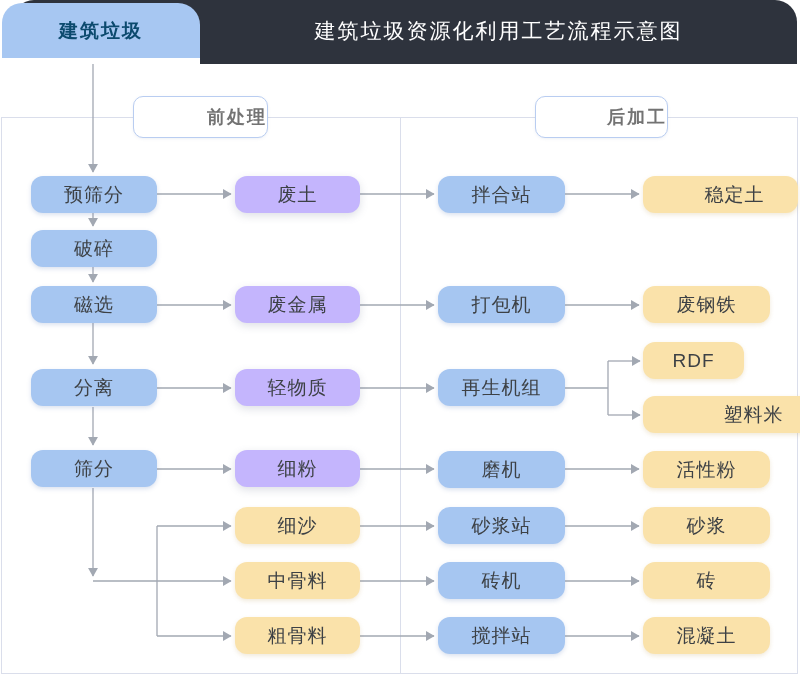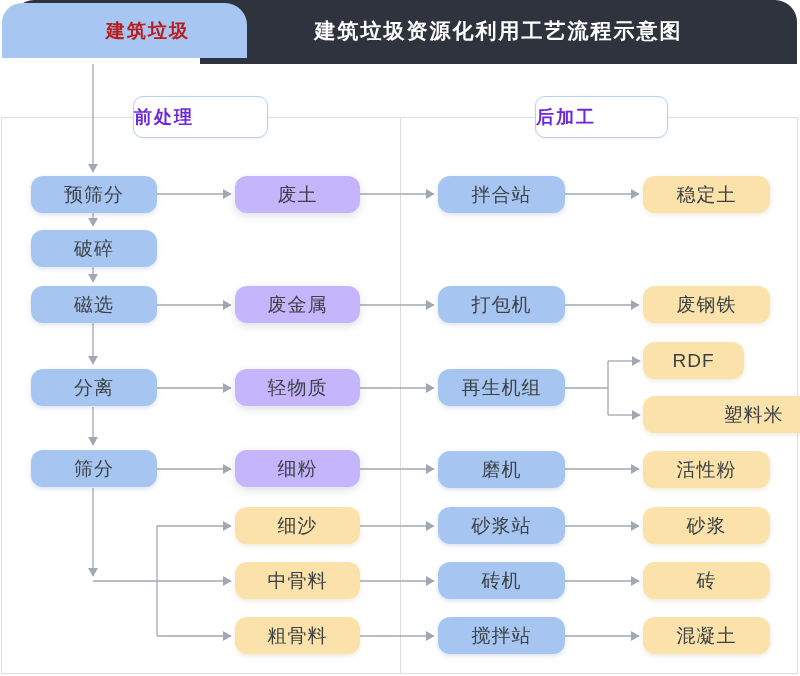--- a/index.html
+++ b/index.html
@@ -9,40 +9,40 @@
     background:#fff;
   }
   
   .dark-bar{
     position:absolute;left:12px;top:0;width:785px;height:64px;
     background:#2e333d;border-radius:22px 22px 0 0;z-index:1;
   }
   .title{
     position:absolute;left:200px;top:0;width:597px;height:62px;
     line-height:62px;text-align:center;color:#ffffff;
-    font-size:21px;font-weight:700;letter-spacing:2px;z-index:2;
+    font-size:21px;font-weight:400;letter-spacing:2px;z-index:2;
   }
   .tab{
     position:absolute;left:2px;top:3px;width:198px;height:55px;
     background:#a7c7f2;border-radius:20px 22px 0 0;z-index:3;
-    line-height:55px;text-align:center;color:#b91c1c;
-    font-size:19px;font-weight:700;letter-spacing:2px;padding-left:47px;
+    line-height:55px;text-align:center;color:#0c4a6e;
+    font-size:19px;font-weight:700;letter-spacing:2px;
   }
   .tab-skirt{position:absolute;left:0;top:58px;width:200px;height:6px;background:#fff;z-index:3;}
   
   .frame{
     position:absolute;left:1px;top:117px;width:795px;height:555px;
     border:1px solid #dadeeb;z-index:1;background:#fff;
   }
   .divider{position:absolute;left:400px;top:117px;width:1px;height:556px;background:#dadeeb;z-index:1;}
   
   .section-label{
-    position:absolute;height:40px;line-height:40px;text-align:left;
+    position:absolute;height:40px;line-height:40px;text-align:right;
     background:#ffffff;border:1px solid #b9cdf1;border-radius:10px;
-    color:#6d28d9;font-size:18px;font-weight:700;letter-spacing:2px;z-index:5;
+    color:#737373;font-size:18px;font-weight:700;letter-spacing:2px;z-index:5;
     box-shadow:0 1px 3px rgba(120,140,180,.12);
   }
   
   svg.wires{position:absolute;left:0;top:0;z-index:2;pointer-events:none;}
   
   .node{
     position:absolute;height:37px;line-height:37px;text-align:center;
     border-radius:12px;font-size:19px;color:#3d4145;z-index:4;
     letter-spacing:1px;
   }
@@ -128,21 +128,21 @@
   <div class="node n-yellow" style="left:235px;top:617px;width:125px;">粗骨料</div>
 
   <div class="node n-blue" style="left:438px;top:176px;width:127px;">拌合站</div>
   <div class="node n-blue" style="left:438px;top:286px;width:127px;">打包机</div>
   <div class="node n-blue" style="left:438px;top:369px;width:127px;">再生机组</div>
   <div class="node n-blue" style="left:438px;top:451px;width:127px;">磨机</div>
   <div class="node n-blue" style="left:438px;top:507px;width:127px;text-align:center;">砂浆站</div>
   <div class="node n-blue" style="left:438px;top:562px;width:127px;">砖机</div>
   <div class="node n-blue" style="left:438px;top:617px;width:127px;">搅拌站</div>
 
-  <div class="node n-yellow" style="left:643px;top:176px;width:127px;">稳定土</div>
+  <div class="node n-yellow" style="left:643px;top:176px;width:127px;padding-left:28px;">稳定土</div>
   <div class="node n-yellow" style="left:643px;top:286px;width:127px;">废钢铁</div>
   <div class="node n-yellow" style="left:643px;top:342px;width:101px;">RDF</div>
   <div class="node n-yellow" style="left:643px;top:396px;width:127px;padding-left:47px;">塑料米</div>
   <div class="node n-yellow" style="left:643px;top:451px;width:127px;">活性粉</div>
   <div class="node n-yellow" style="left:643px;top:507px;width:127px;">砂浆</div>
   <div class="node n-yellow" style="left:643px;top:562px;width:127px;">砖</div>
   <div class="node n-yellow" style="left:643px;top:617px;width:127px;">混凝土</div>
 
 </div>
 

